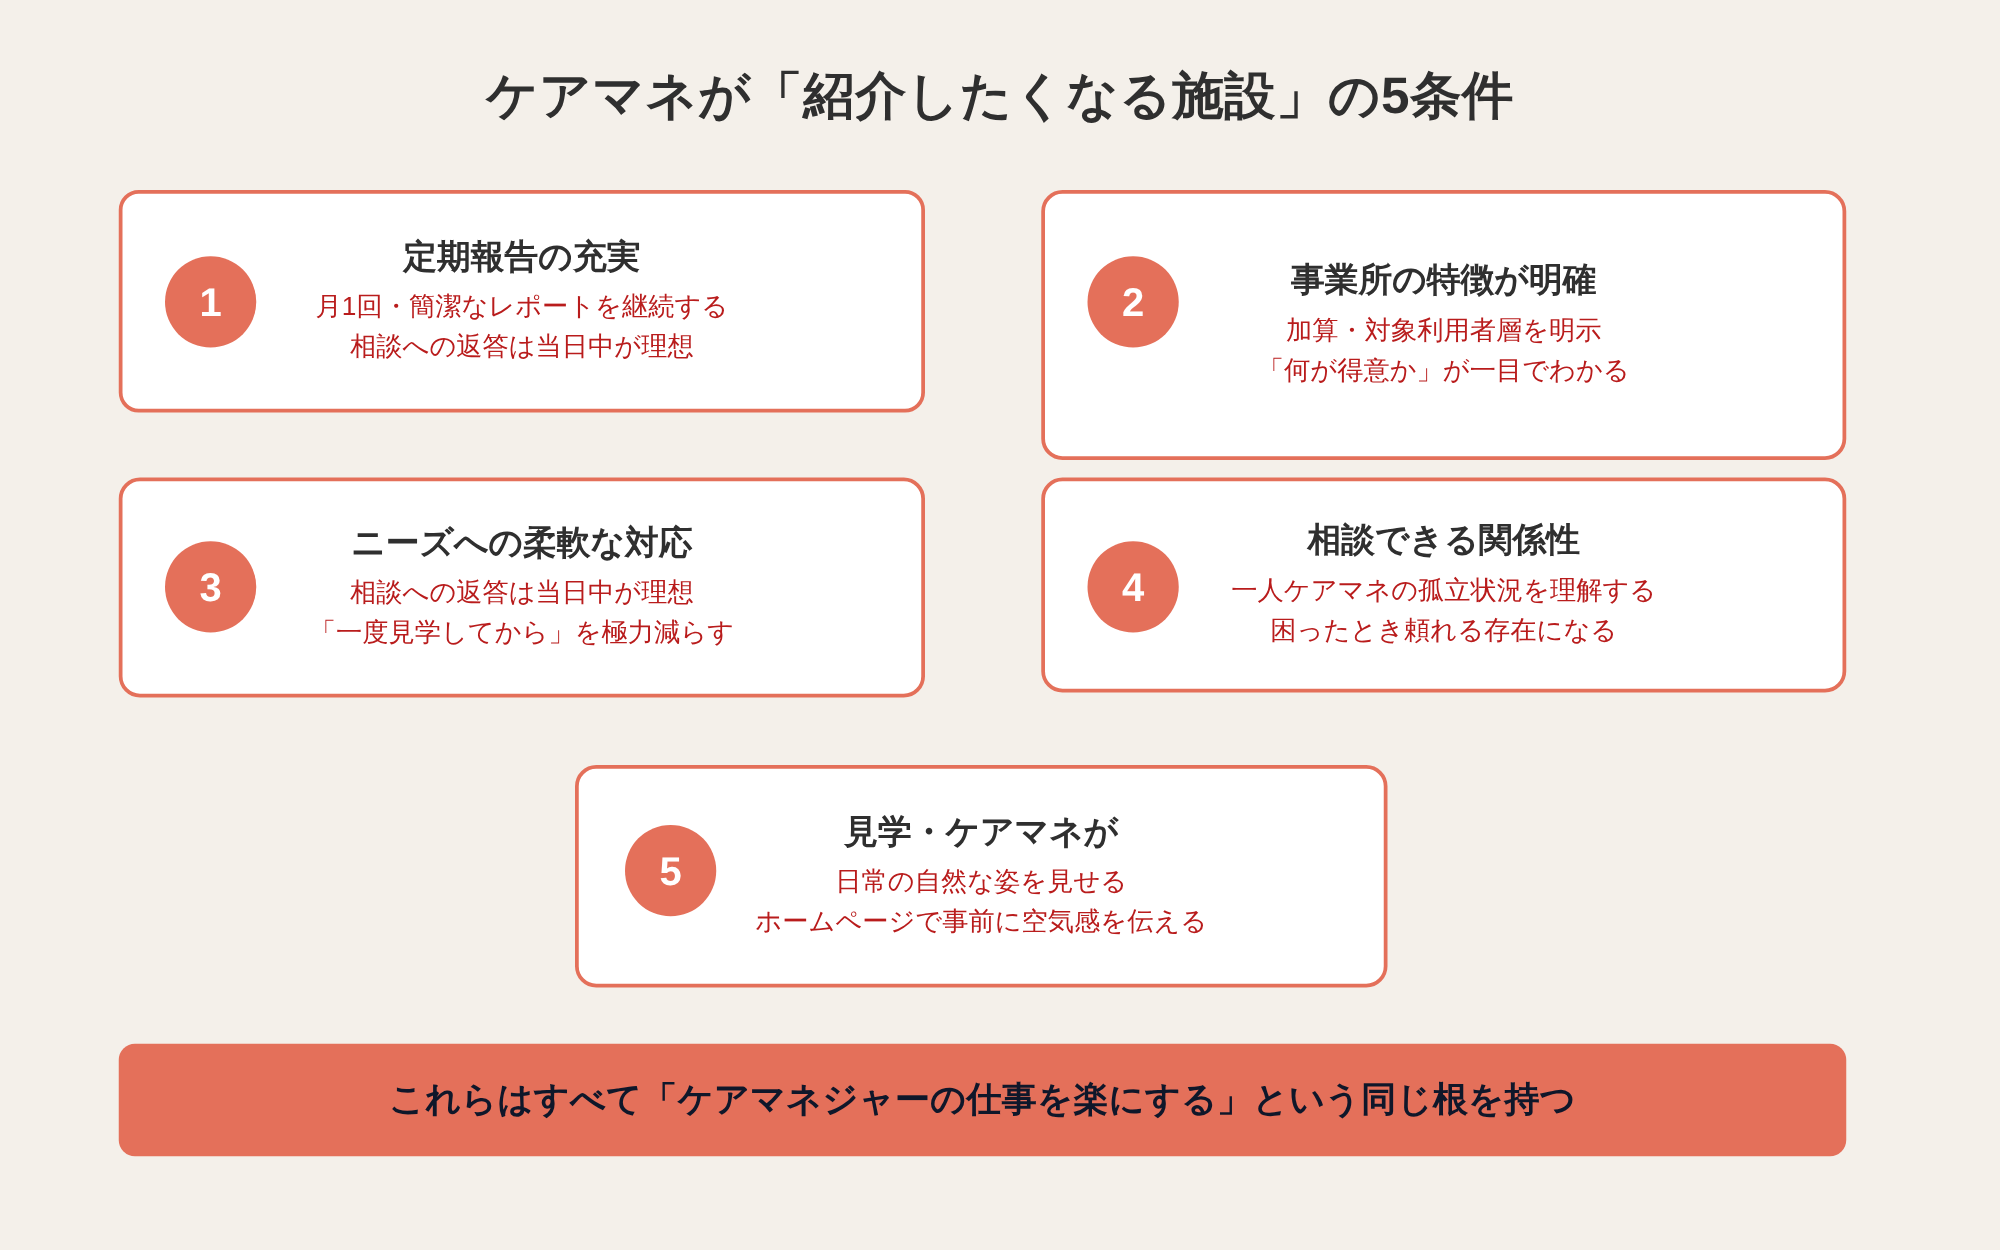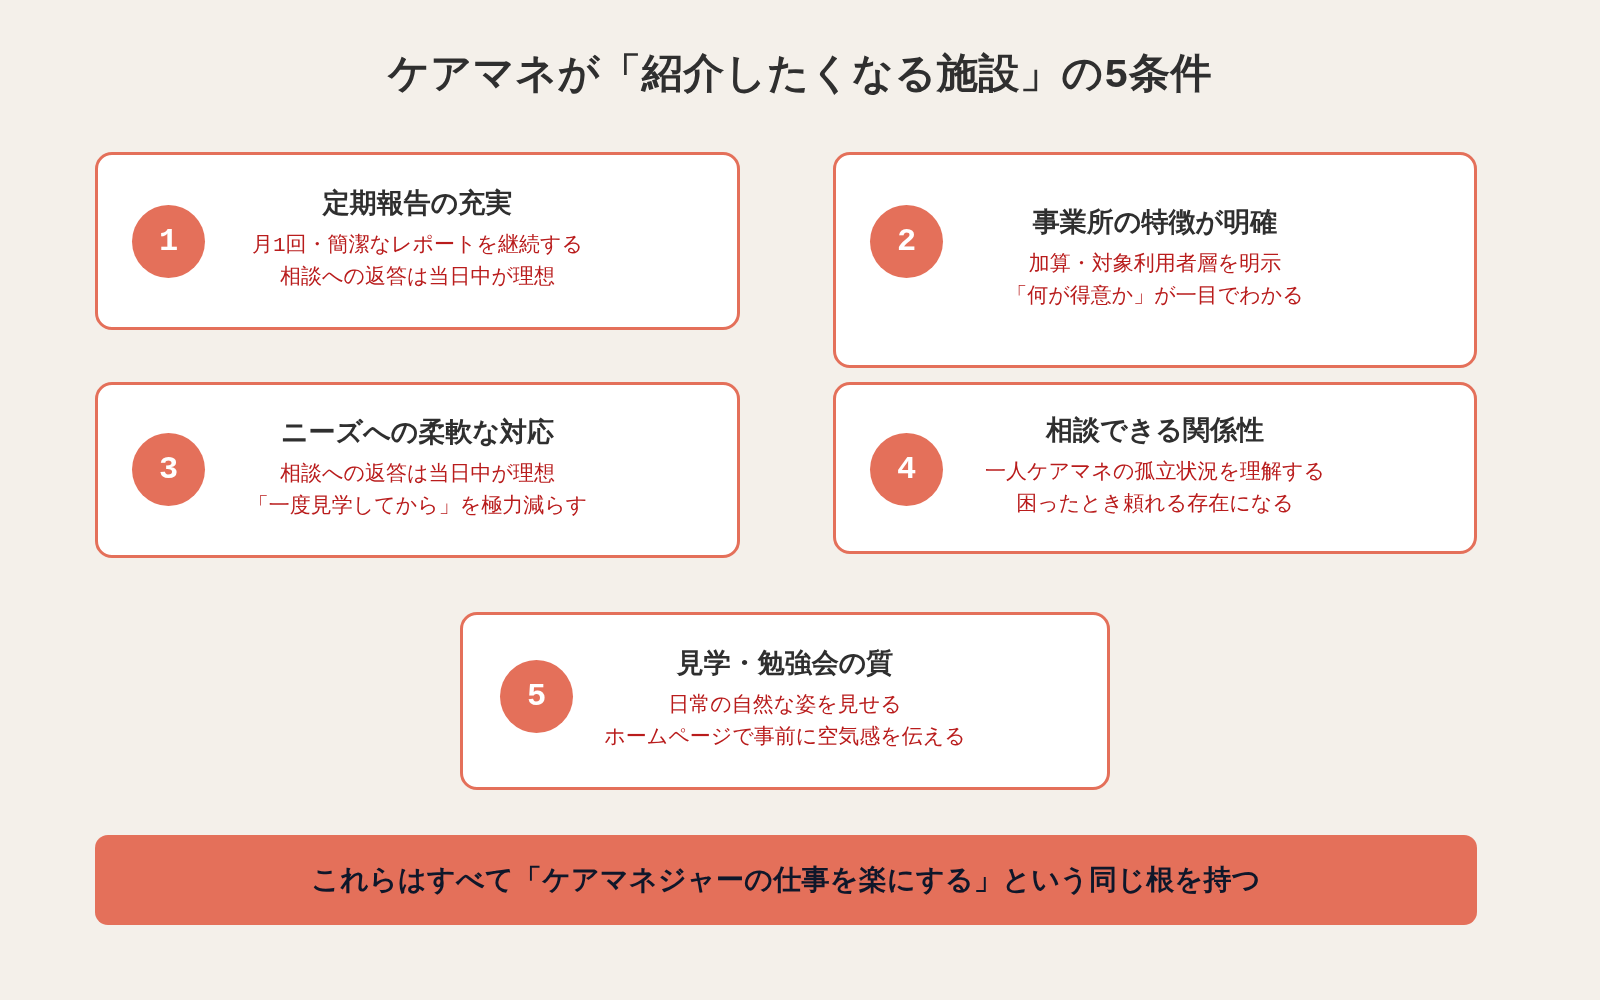--- a/index.html
+++ b/index.html
@@ -1,15 +1,15 @@
 <!DOCTYPE html>
 <html lang="ja"><head>
 <meta charset="utf-8">
 <style>
-  * { margin:0; padding:0; box-sizing:border-box;font-family:Liberation Mono, monospace; }
+  * { margin:0; padding:0; box-sizing:border-box; }
 
   html, body {
     width:1600px;
     height:1000px;
     overflow:hidden;
   }
 
   body {
     background:#F4F0EA;
     font-family:"Liberation Sans","DejaVu Sans",sans-serif;
@@ -77,21 +77,21 @@
     font-size:32px;
     font-weight:bold;
     display:flex;
     align-items:center;
     justify-content:center;
     line-height:1;
     z-index:3;
   }
 
   
-  #card-1 { left:95px;  top:152px; width:645px; height:178px; }
+  #card-1 { left:95px;  top:152px; width:645px; height:178px;border-radius:16px; }
   #card-2 { left:833px; top:152px; width:644px; height:216px; }
   #card-3 { left:95px;  top:382px; width:645px; height:176px; }
   #card-4 { left:833px; top:382px; width:644px; height:172px; }
   #card-5 { left:460px; top:612px; width:650px; height:178px; }
 
   #badge-1 { left:132px; top:205px; }
   #badge-2 { left:870px; top:205px; }
   #badge-3 { left:132px; top:433px; }
   #badge-4 { left:870px; top:433px; }
   #badge-5 { left:500px; top:660px; }
@@ -156,21 +156,21 @@
     <div class="card-body">
       <div class="card-title">相談できる関係性</div>
       <div class="card-desc-line">一人ケアマネの孤立状況を理解する</div>
       <div class="card-desc-line">困ったとき頼れる存在になる</div>
     </div>
   </div>
   <div class="badge" id="badge-4">4</div>
 
   <div class="card" id="card-5">
     <div class="card-body">
-      <div class="card-title">見学・勉強会の質</div>
+      <div class="card-title">見学・ケアマネが</div>
       <div class="card-desc-line">日常の自然な姿を見せる</div>
       <div class="card-desc-line">ホームページで事前に空気感を伝える</div>
     </div>
   </div>
   <div class="badge" id="badge-5">5</div>
 
 </div>
 
 <div id="footer-banner">
   <span id="footer-banner-text">これらはすべて「ケアマネジャーの仕事を楽にする」という同じ根を持つ</span>

